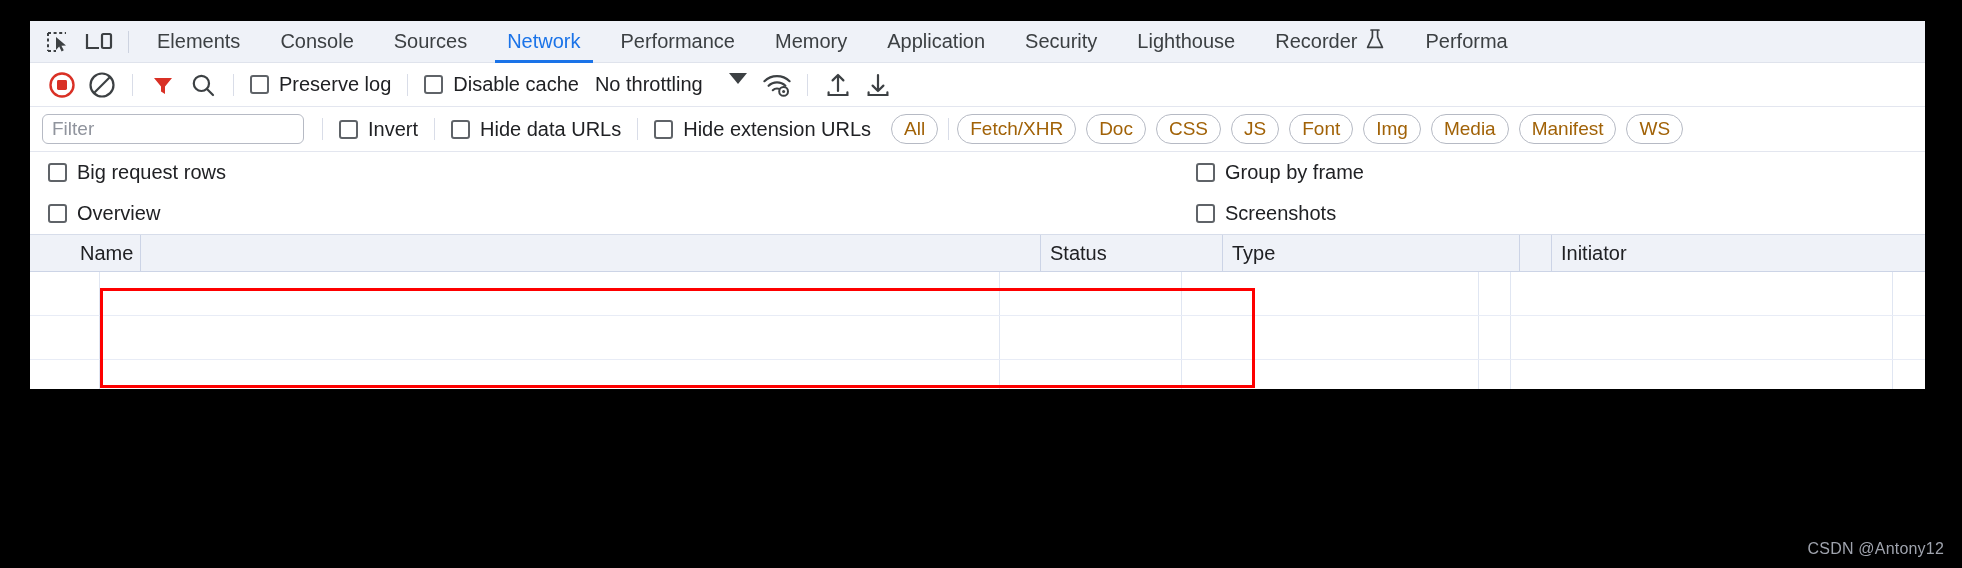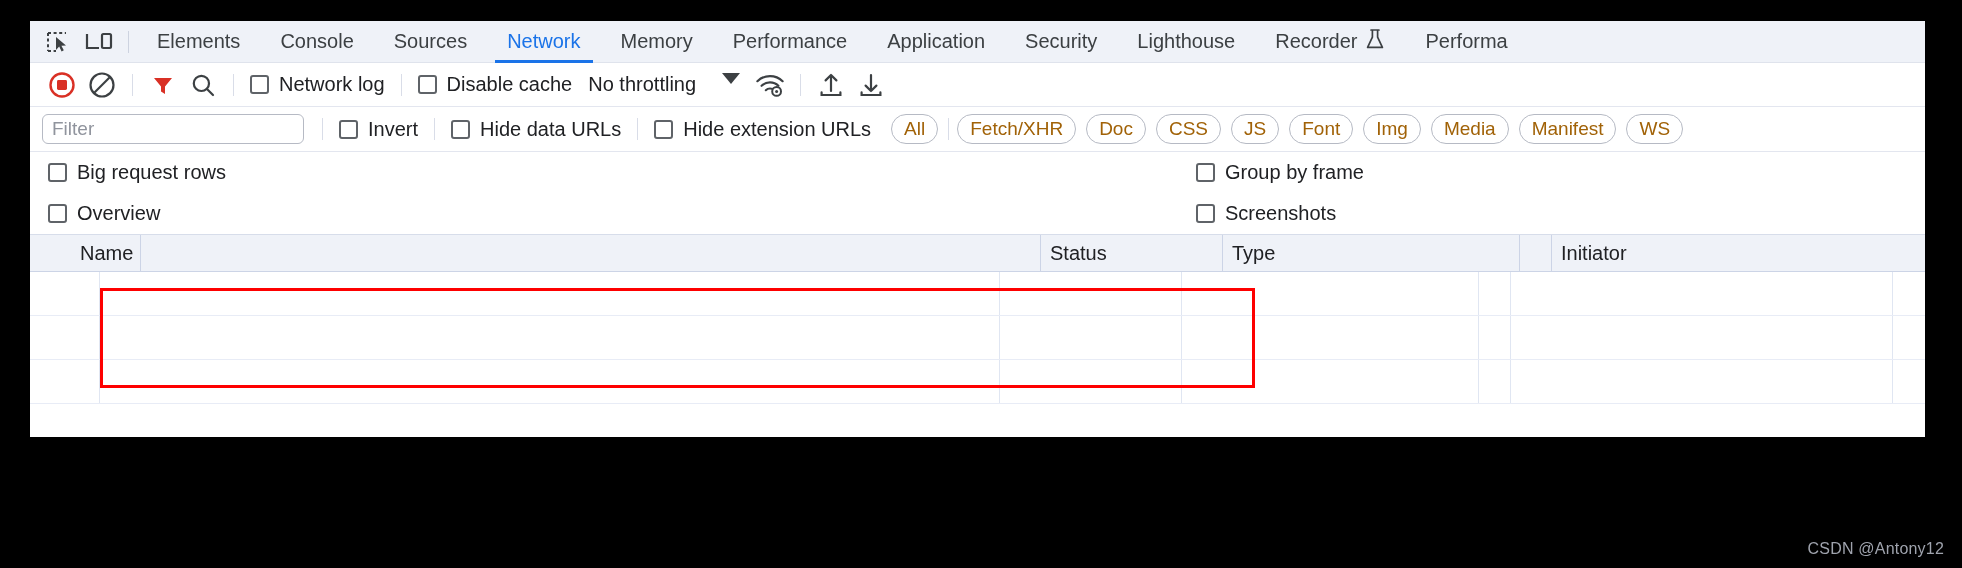--- a/index.html
+++ b/index.html
@@ -18,21 +18,21 @@
     height: 568px;
     background: #000000;
   }
 
   
   .devtools {
     position: absolute;
     left: 30px;
     top: 21px;
     width: 1895px;
-    height: 416px;
+    height: 368px;
     background: #ffffff;
     overflow: hidden;
   }
 
   
   .tabbar {
     display: flex;
     align-items: center;
     height: 42px;
     background: #eff2f8;
@@ -259,24 +259,24 @@
       <div class="tab">
         <span>Console</span>
       </div>
       <div class="tab">
         <span>Sources</span>
       </div>
       <div class="tab active">
         <span>Network</span>
       </div>
       <div class="tab">
+        <span>Performance</span>
+      </div>
+      <div class="tab">
         <span>Memory</span>
-      </div>
-      <div class="tab">
-        <span>Performance</span>
       </div>
       <div class="tab">
         <span>Application</span>
       </div>
       <div class="tab">
         <span>Security</span>
       </div>
       <div class="tab">
         <span>Lighthouse</span>
       </div>
@@ -322,21 +322,21 @@
         <svg width="28" height="28" viewBox="0 0 28 28">
           <circle cx="12.4" cy="12.4" r="7.6" fill="none" stroke="#3c4043" stroke-width="2.2"></circle>
           <line x1="18" y1="18" x2="24" y2="24" stroke="#3c4043" stroke-width="2.2" stroke-linecap="round"></line>
         </svg>
       </div>
 
       <div class="tl-sep"></div>
 
       <label class="chk">
         <span class="box"></span>
-        <span>Network log</span>
+        <span>Preserve log</span>
       </label>
 
       <div class="tl-sep"></div>
 
       <label class="chk">
         <span class="box"></span>
         <span>Disable cache</span>
       </label>
 
       <div class="throttle">

